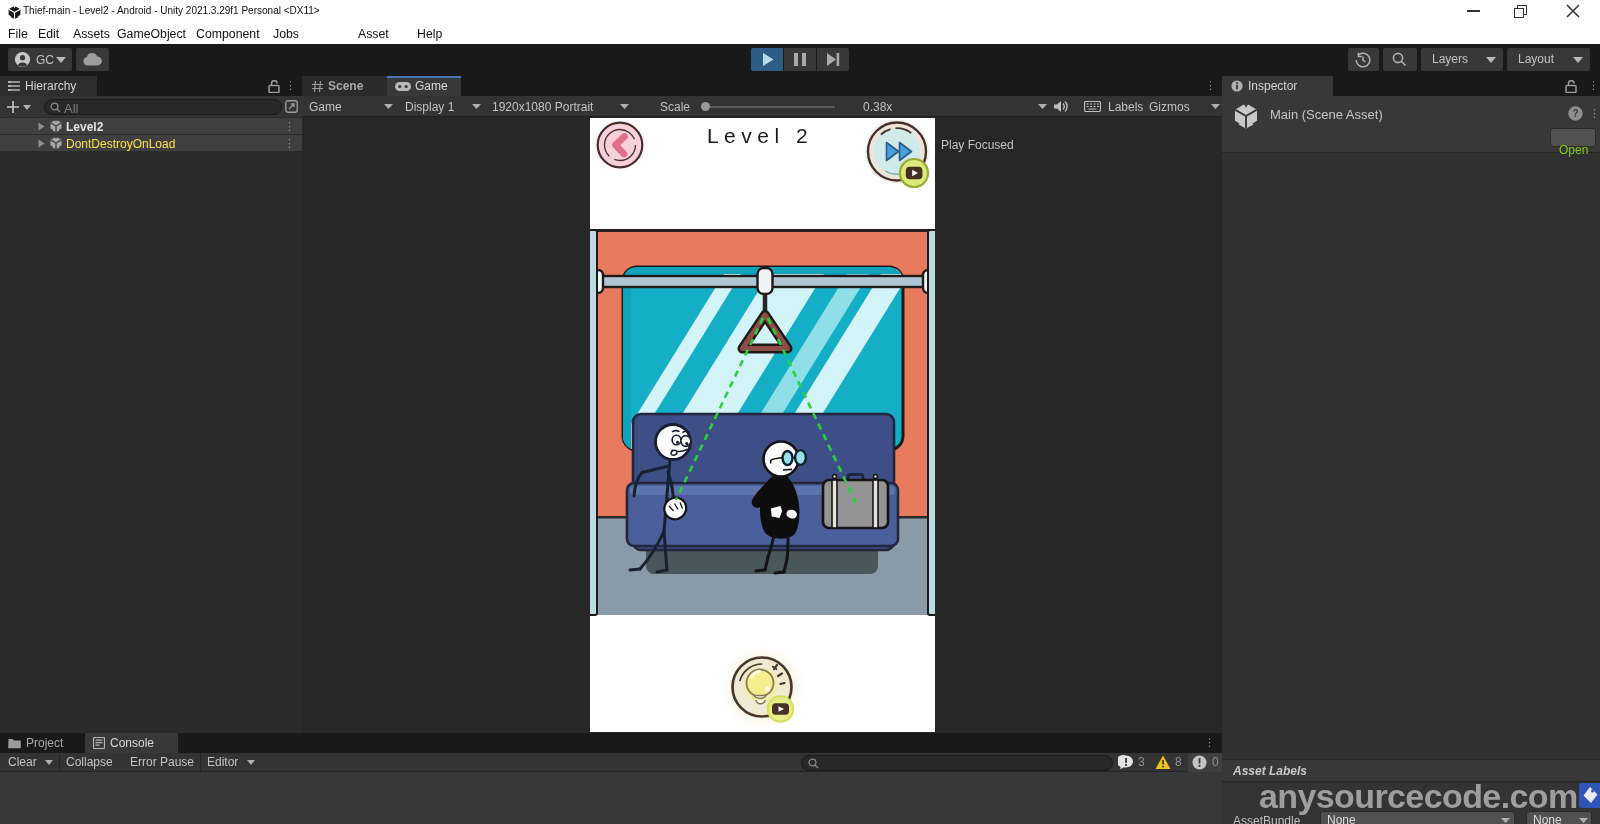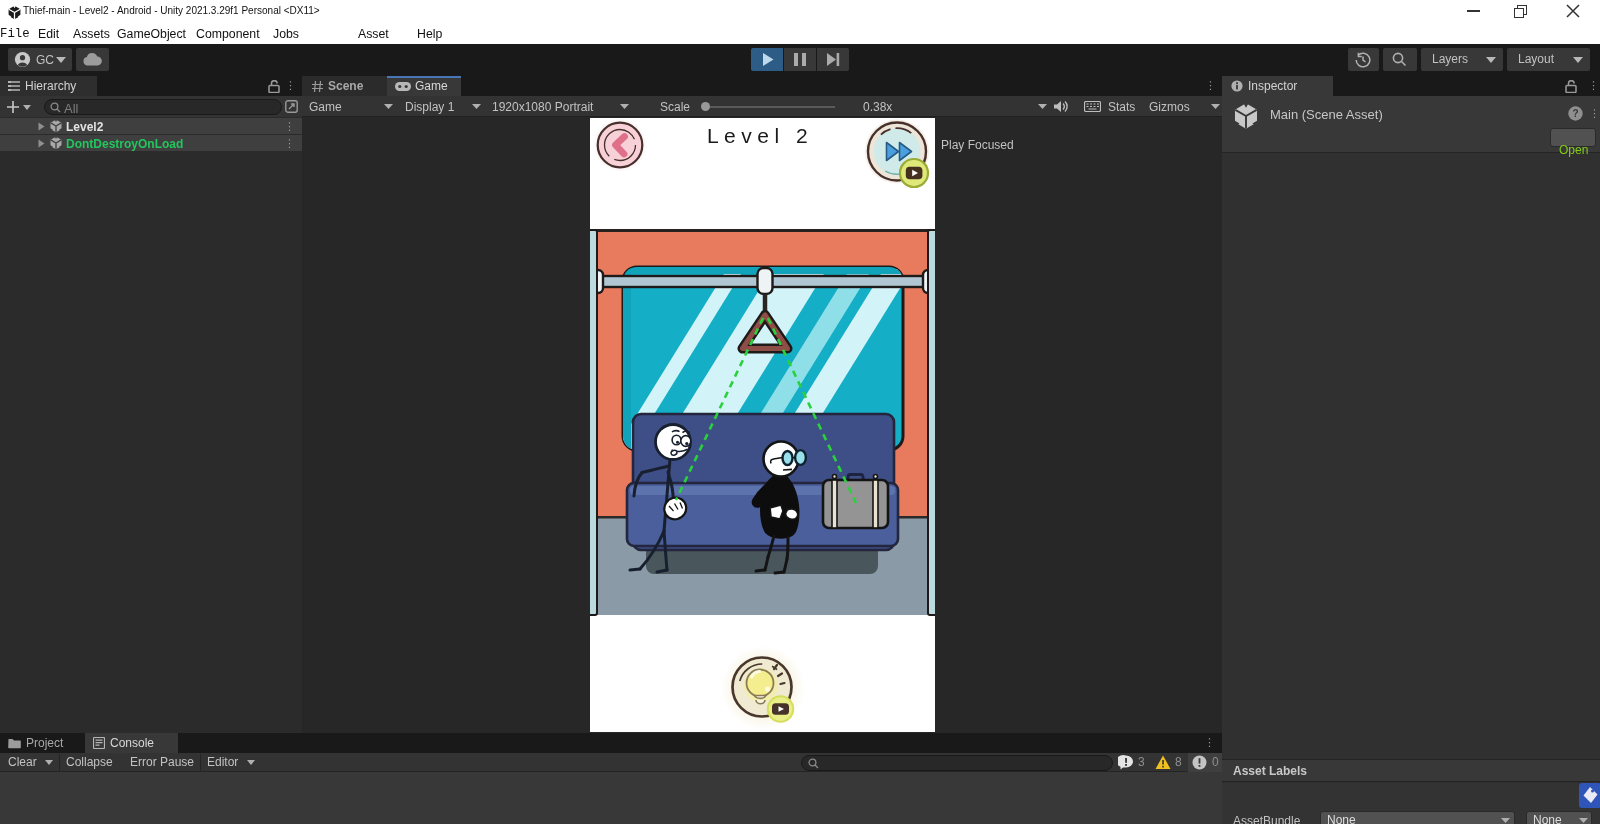--- a/index.html
+++ b/index.html
@@ -33,21 +33,21 @@
   <div class="abs" style="left:23px;top:5px;font-size:10px;color:#111;">Thief-main - Level2 - Android - Unity 2021.3.29f1 Personal &lt;DX11&gt;</div>
 
   <div class="abs" style="left:1467px;top:10px;width:13px;height:2px;background:#333;"></div>
   <div class="abs" style="left:1517px;top:5px;width:10px;height:10px;border:1.4px solid #333;background:#fff;"></div>
   <div class="abs" style="left:1514px;top:8px;width:10px;height:10px;border:1.4px solid #333;background:#fff;"></div>
   <svg class="abs" style="left:1566px;top:4px;" width="14" height="14" viewBox="0 0 14 14">
       <path d="M1 1 L13 13 M13 1 L1 13" stroke="#333" stroke-width="1.5"></path>
     </svg>
 
   <div class="abs" style="left:0;top:27px;font-size:12.3px;color:#111;">
-    <span class="abs" style="left:0;font-family:Liberation Mono, monospace;">File</span>
+    <span class="abs" style="left:8px;">File</span>
       <span class="abs" style="left:38px;">Edit</span>
       <span class="abs" style="left:73px;">Assets</span>
       <span class="abs" style="left:117px;">GameObject</span>
       <span class="abs" style="left:196px;">Component</span>
       <span class="abs" style="left:273px;">Jobs</span>
       <span class="abs" style="left:326px;margin-top:44px;">Yandex</span>
       <span class="abs" style="left:358px;">Asset</span>
       <span class="abs" style="left:417px;">Help</span>
   </div>
 
@@ -160,21 +160,21 @@
         <g stroke="#3f3f3f" stroke-width="3" fill="none">
           <path d="M16 16 L3.8 9 M16 16 L28.2 9 M16 16 V30.3"></path>
         </g>
         <g fill="#3f3f3f">
           <path d="M12.4 0.6 L19.6 0.6 L16 7 Z"></path>
           <path d="M2 20.4 L9.2 24.6 L2 28 Z"></path>
           <path d="M30 20.4 L22.8 24.6 L30 28 Z"></path>
         </g>
       </svg>
     <div class="abs" style="left:66px;top:44px;font-size:12px;font-weight:bold;color:#e2e2e2;">Level2</div>
-    <div class="abs" style="left:66px;top:61px;font-size:12px;font-weight:bold;color:#22c55e;">DontDestroyOnLoad</div>
+    <div class="abs" style="left:66px;top:61px;font-size:12px;font-weight:normal;color:#fde047;">DontDestroyOnLoad</div>
     <div class="abs" style="left:284px;top:44px;color:#9a9a9a;font-size:11px;">⋮</div>
     <div class="abs" style="left:284px;top:61px;color:#9a9a9a;font-size:11px;">⋮</div>
   </div>
 
   <div class="abs" style="left:302px;top:76px;width:920px;height:657px;background:#272727;">
     <div class="abs tabwell" style="left:0;top:0;width:920px;height:20px;"></div>
 
     <div class="abs" style="left:0;top:0;width:85px;height:20px;background:#2b2b2b;"></div>
     <svg class="abs" style="left:10px;top:5px;" width="11" height="11" viewBox="0 0 11 11">
         <path d="M3.5 0 L2.5 11 M8.5 0 L7.5 11 M0 3.5 L11 3.5 M0 7.5 L11 7.5" stroke="#9c9c9c" stroke-width="1.2"></path>
@@ -212,21 +212,21 @@
         <path d="M0 0 L9 0 L4.5 5 Z" fill="#b0b0b0"></path>
       </svg>
     <svg class="abs" style="left:752px;top:24px;" width="14" height="13" viewBox="0 0 14 13">
         <path d="M0 4.5 H3 L7 1 V12 L3 8.5 H0 Z" fill="#bdbdbd"></path>
         <path d="M9 3.5 a4.5 4.5 0 0 1 0 6 M11 1.5 a7 7 0 0 1 0 10" stroke="#bdbdbd" stroke-width="1.4" fill="none"></path>
       </svg>
     <svg class="abs" style="left:782px;top:25px;" width="17" height="11" viewBox="0 0 17 11">
         <rect x="0.5" y="0.5" width="16" height="10" rx="1.5" fill="none" stroke="#bdbdbd" stroke-width="1.2"></rect>
         <path d="M2.5 3 h2 M6 3 h2 M9.5 3 h2 M13 3 h2 M2.5 5.5 h2 M6 5.5 h2 M9.5 5.5 h2 M13 5.5 h2 M4.5 8 h8" stroke="#bdbdbd" stroke-width="1.2"></path>
       </svg>
-    <div class="abs txt" style="left:806px;top:24px;">Stats</div>
+    <div class="abs txt" style="left:806px;top:24px;">Labels</div>
     <div class="abs txt" style="left:847px;top:24px;">Gizmos</div>
     <svg class="abs" style="left:909px;top:28px;" width="9" height="5" viewBox="0 0 9 5">
         <path d="M0 0 L9 0 L4.5 5 Z" fill="#b0b0b0"></path>
       </svg>
 
     <div class="abs" style="left:288px;top:42px;width:345px;height:614px;background:#ffffff;">
       
       <svg width="345" height="614" viewBox="0 0 345 614">
   <defs>
     <clipPath id="winclip">
@@ -410,35 +410,36 @@
     <div class="abs" style="left:48px;top:31px;font-size:13px;color:#c6c6c6;">Main (Scene Asset)</div>
     <svg class="abs" style="left:346px;top:30px;" width="15" height="15" viewBox="0 0 15 15">
         <circle cx="7.5" cy="7.5" r="7.2" fill="#8f8f8f"></circle>
         <text x="7.5" y="11" font-size="10" font-weight="bold" fill="#383838" text-anchor="middle" font-family="Liberation Sans">?</text>
       </svg>
     <div class="abs" style="left:367px;top:31px;color:#9a9a9a;font-size:11px;">⋮</div>
     <div class="abs" style="left:328px;top:52px;width:46px;height:19px;background:#515151;border:1px solid #2a2a2a;border-radius:3px;"></div>
     <div class="abs" style="left:337px;top:67px;font-size:12px;color:#84cc16;">Open</div>
 
     <div class="abs" style="left:0;top:683px;width:378px;height:23px;background:#383838;border-top:1px solid #242424;border-bottom:1px solid #242424;"></div>
-    <div class="abs" style="left:11px;top:688px;font-size:12px;font-weight:bold;color:#c8c8c8;">Asset Labels</div>
+    <div class="abs" style="left:11px;top:688px;font-size:12px;font-weight:bold;color:#c8c8c8;font-style:italic;">Asset Labels</div>
     <div class="abs" style="left:0;top:707px;width:378px;height:41px;background:#333333;"></div>
 
     <div class="abs" style="left:11px;top:738px;font-size:12px;color:#c2c2c2;">AssetBundle</div>
     <div class="abs" style="left:98px;top:735px;width:195px;height:17px;background:#515151;border:1px solid #2a2a2a;border-radius:3px;"></div>
     <div class="abs" style="left:105px;top:737px;font-size:12px;color:#dedede;">None</div>
     <svg class="abs" style="left:279px;top:742px;" width="9" height="5" viewBox="0 0 9 5">
         <path d="M0 0 L9 0 L4.5 5 Z" fill="#b0b0b0"></path>
       </svg>
     <div class="abs" style="left:304px;top:735px;width:66px;height:17px;background:#515151;border:1px solid #2a2a2a;border-radius:3px;"></div>
     <div class="abs" style="left:311px;top:737px;font-size:12px;color:#dedede;">None</div>
     <svg class="abs" style="left:357px;top:742px;" width="9" height="5" viewBox="0 0 9 5">
         <path d="M0 0 L9 0 L4.5 5 Z" fill="#b0b0b0"></path>
       </svg>
 
+    <div class="abs" style="left:37px;top:701px;font-size:34px;font-weight:bold;color:#9e9e9e;letter-spacing:-0.6px;">anysourcecode.com</div>
     <svg class="abs" style="left:357px;top:707px;" width="22" height="25" viewBox="0 0 22 25">
         <rect x="0" y="0" width="22" height="25" rx="3" fill="#2f55b8"></rect>
         <path d="M11 4 L18.5 11.5 L12 20 L4.5 12.5 Z" fill="#eaeaf6"></path>
         <circle cx="13.5" cy="8" r="1.5" fill="#2f55b8"></circle>
       </svg>
   </div>
 
   <div class="abs" style="left:0;top:733px;width:1222px;height:91px;background:#383838;">
     <div class="abs tabwell" style="left:0;top:0;width:1222px;height:20px;"></div>
     <svg class="abs" style="left:8px;top:5px;" width="13" height="11" viewBox="0 0 13 11">

